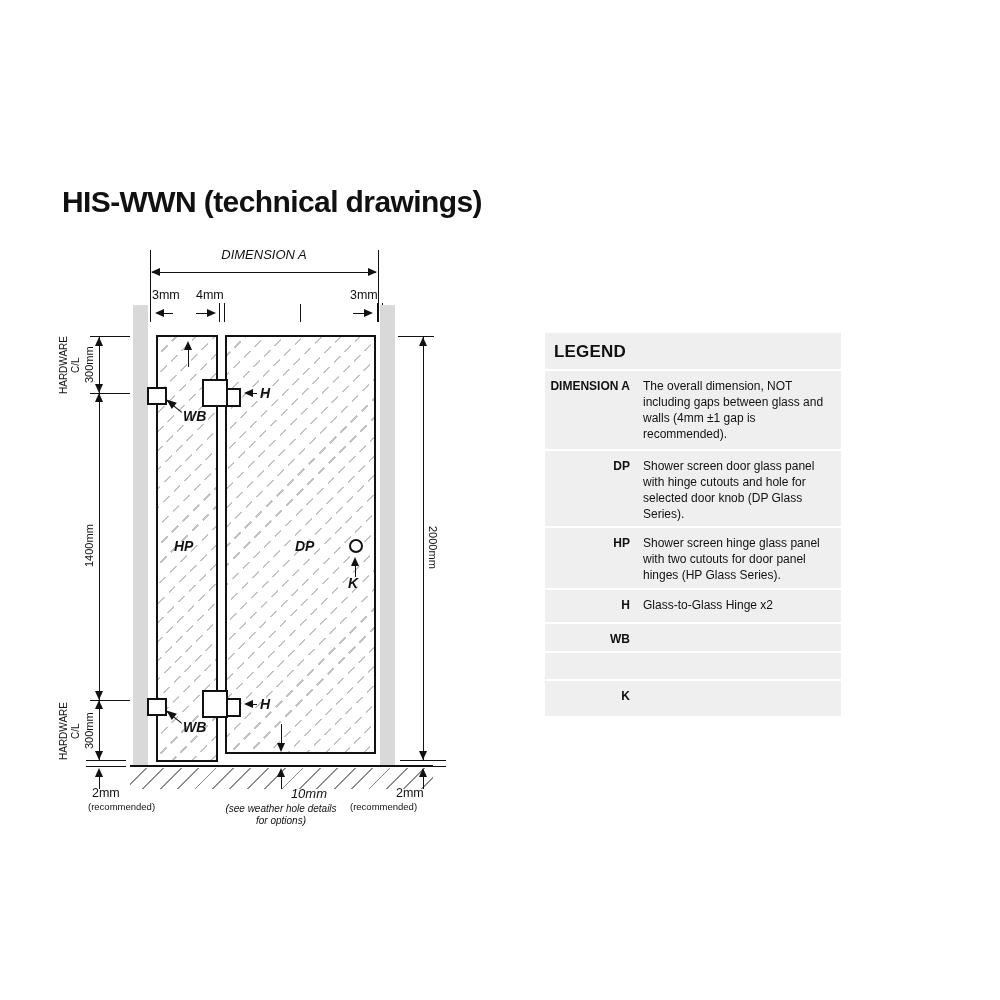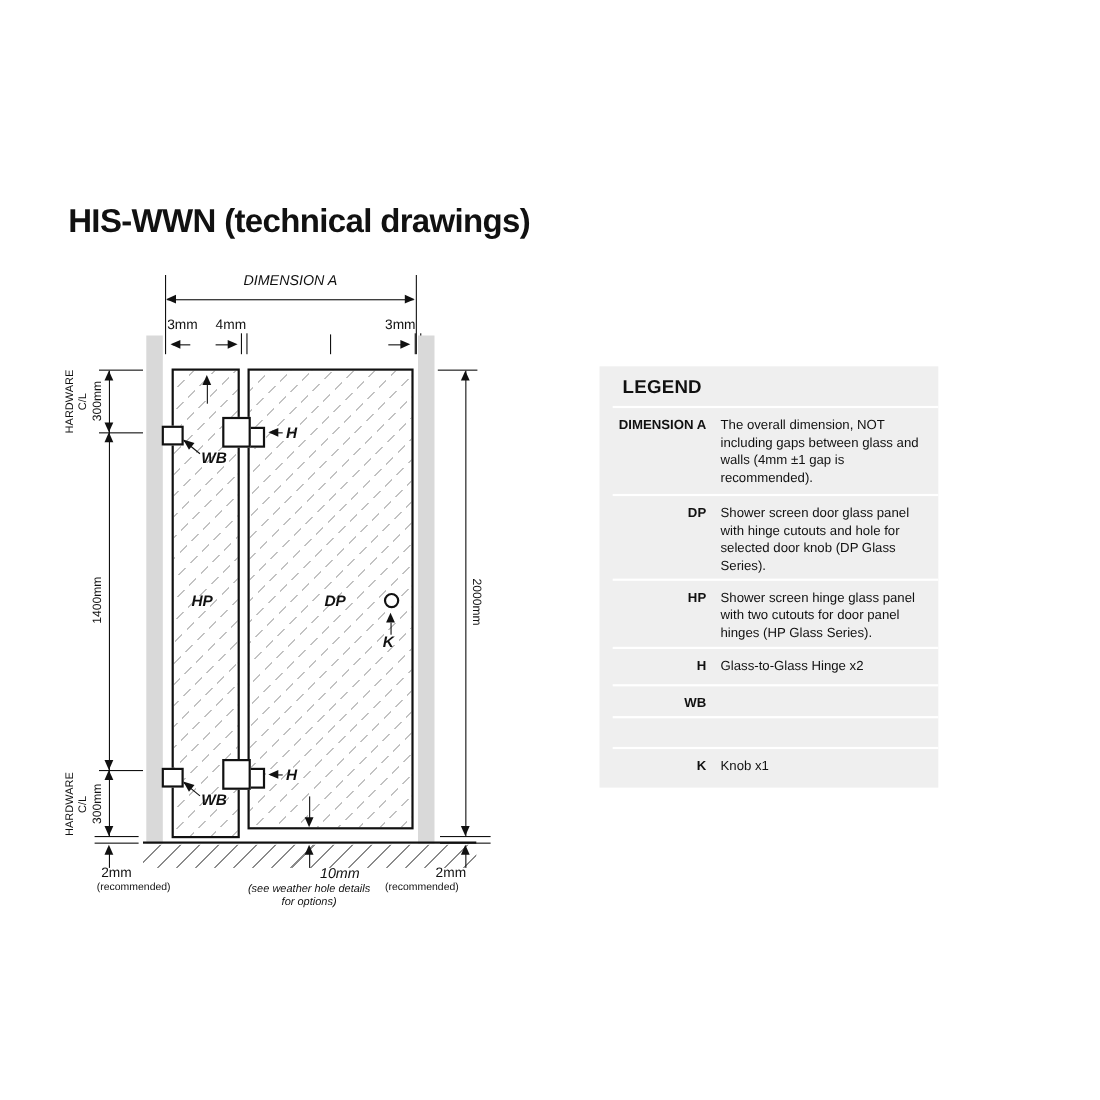--- a/index.html
+++ b/index.html
@@ -31,21 +31,21 @@
   .t-dim-i{position:absolute;font-size:13px;font-style:italic;white-space:nowrap;}
   .t-small-i{position:absolute;font-size:9.5px;font-style:italic;white-space:nowrap;}
   .t-part{position:absolute;font-size:14px;font-weight:700;font-style:italic;white-space:nowrap;}
   .vtext{position:absolute;writing-mode:vertical-rl;transform:rotate(180deg);font-size:11px;white-space:nowrap;
          display:flex;align-items:center;justify-content:center;}
   .vtext-cw{position:absolute;writing-mode:vertical-rl;font-size:11px;white-space:nowrap;
          display:flex;align-items:center;justify-content:center;}
   .center{text-align:center;}
   .knob{position:absolute;box-sizing:border-box;width:14px;height:14px;border:2px solid #111;border-radius:50%;background:#fff;}
   
-  .legend{position:absolute;left:545px;top:333px;width:296px;background:#efefef;overflow:visible;padding-left:12px;}
+  .legend{position:absolute;left:545px;top:333px;width:296px;background:#efefef;overflow:visible;}
   .lg-title{font-size:17px;font-weight:700;padding:9px 0 7px 9px;letter-spacing:0.2px;}
   .lg-row{display:flex;border-top:2px solid #fff;padding-top:7px;overflow:visible;}
   .lg-term{width:98px;flex:none;text-align:right;font-weight:700;font-size:12px;padding-right:13px;box-sizing:border-box;line-height:16px;}
   .lg-desc{width:182px;flex:none;font-size:12px;line-height:16px;}
   .lg-desc.nowrap{white-space:nowrap;overflow:visible;width:auto;}
   .lg-foot{position:absolute;left:545px;top:705px;width:296px;text-align:center;
            font-size:12px;font-style:italic;font-weight:700;}
 </style>
 </head>
 <body>
@@ -185,17 +185,16 @@
     </div>
     <div class="lg-row" style="min-height:20px;">
       <div class="lg-term">WB</div>
     </div>
     <div class="lg-row" style="min-height:19px;">
       <div class="lg-term"></div>
       <div class="lg-desc"></div>
     </div>
     <div class="lg-row" style="min-height:28px;">
       <div class="lg-term">K</div>
-      <div class="lg-desc">Knob x1</div>
     </div>
   </div>
 
 </div>
 
 </body></html>

